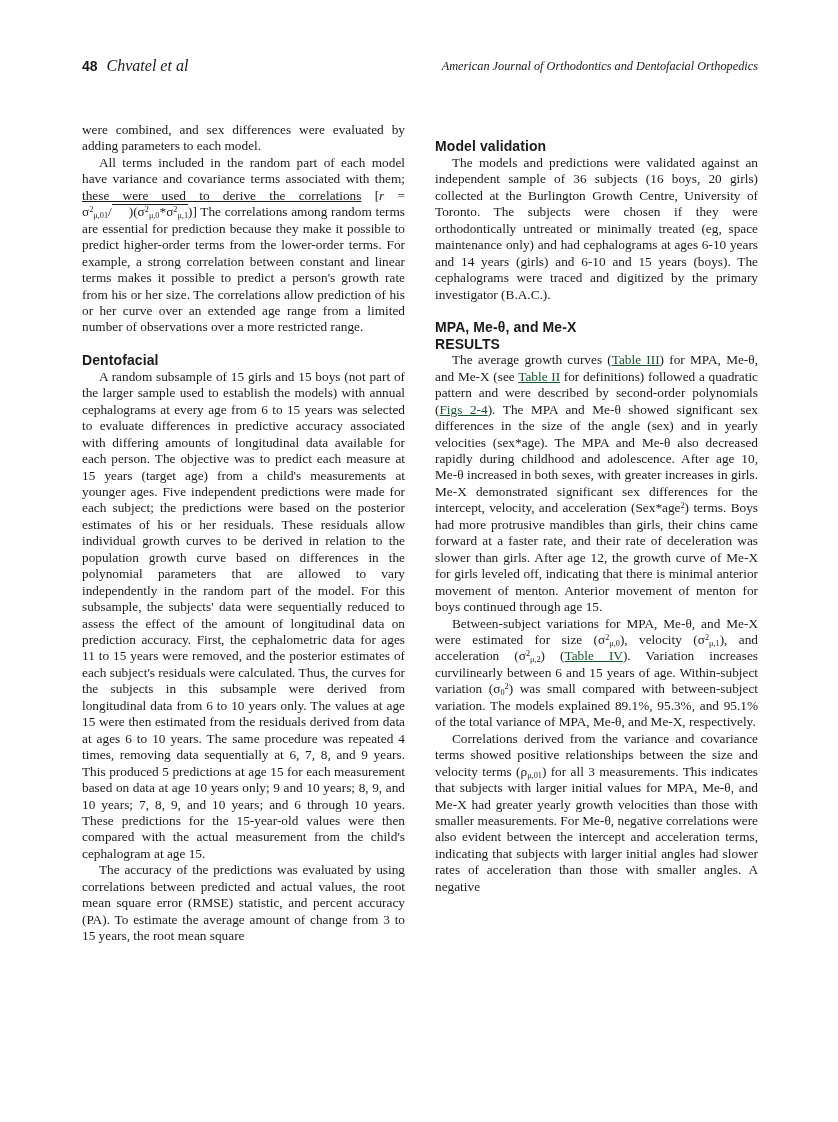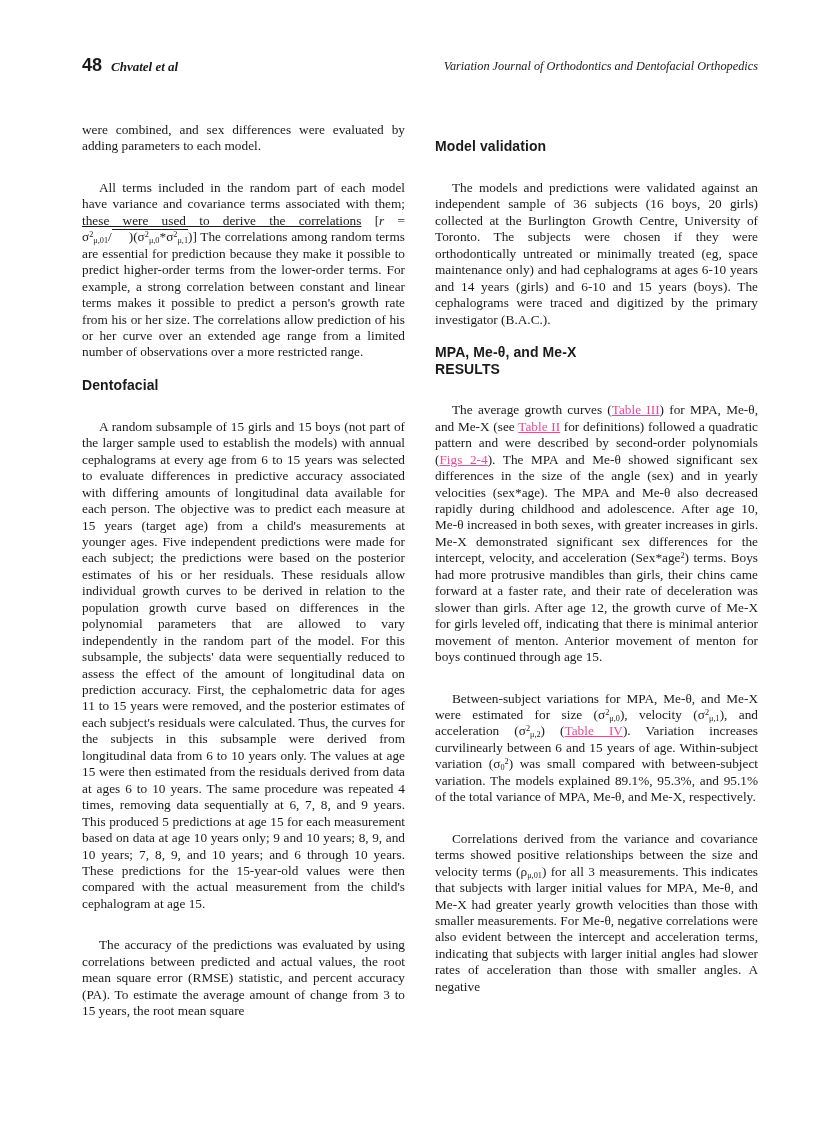--- a/index.html
+++ b/index.html
@@ -35,28 +35,27 @@
     position: absolute;
     left: 0;
     top: 0;
     font-size: 12.5px;
     line-height: 15px;
     white-space: nowrap;
   }
   .runhead-left .folio {
     font-family: "Liberation Sans", sans-serif;
     font-weight: bold;
-    font-size: 18px;
+    font-size: 14px;
     font-style: normal;
     margin-right: 9px;
   }
   .runhead-left .authors {
     font-style: italic;
-    font-size: 13px;
-    font-weight: bold;
+    font-size: 16px;
   }
   .runhead-right {
     position: absolute;
     right: 0;
     top: 0;
     text-align: right;
     font-style: italic;
     font-size: 12.3px;
     line-height: 16px;
   }
@@ -77,37 +76,37 @@
   .col-right { left: 353px; }
 
   p.body {
     margin: 0;
     font-size: 13.3px;
     line-height: 16.45px;
     text-align: justify;
     text-justify: inter-word;
     hyphens: manual;
   }
-  p.body.indent { text-indent: 17px; margin-top: 25px; }
+  p.body.indent { text-indent: 17px; }
 
   h4.sec {
     margin: 0;
     font-family: "Liberation Sans", sans-serif;
     font-weight: bold;
     font-size: 14px;
     line-height: 16.45px;
     letter-spacing: 0.1px;
   }
   h4.sec.caps { text-transform: none; }
 
   .spacer-sm { height: 16.45px; }
 
   .u { text-decoration: underline; }
   .ital { font-style: italic; }
-  .link { color: #ec4899; }
+  .link { color: #14532d; }
 
   
   .radical {
     border-top: 1px solid #1a1a1a;
     padding-top: 0px;
     display: inline-block;
     line-height: 14px;
   }
 
   sub {
@@ -126,21 +125,21 @@
 </head>
 <body>
 
 <div class="page">
 
   <div class="runhead">
     <div class="runhead-left">
       <span class="folio">48</span><span class="authors">Chvatel et al</span>
     </div>
     <div class="runhead-right">
-      <div>Variation Journal of Orthodontics and Dentofacial Orthopedics</div>
+      <div>American Journal of Orthodontics and Dentofacial Orthopedics</div>
     </div>
   </div>
 
   <div class="cols">
 
     <div class="col col-left">
 
       <p class="body">were combined, and sex differences were evaluated by adding parameters to each model.</p>
 
       <p class="body indent"><span>All terms included in the random part of each model have variance and covariance terms associated with them; </span><span class="u">these were used to derive the correlations</span><span> [</span><span class="ital">r</span><span> = </span><span class="nowrap"><span class="sig">σ</span><sup>2</sup><sub>μ,01</sub><span>/</span><span class="radical"><span>)(</span><span class="sig">σ</span><sup>2</sup><sub>μ,0</sub><span>*</span><span class="sig">σ</span><sup>2</sup><sub>μ,1</sub></span><span>)]</span></span><span> The correlations among random terms are essential for prediction because they make it possible to predict higher-order terms from the lower-order terms. For example, a strong correlation between constant and linear terms makes it possible to predict a person's growth rate from his or her size. The correlations allow prediction of his or her curve over an extended age range from a limited number of observations over a more restricted range.</span></p>

